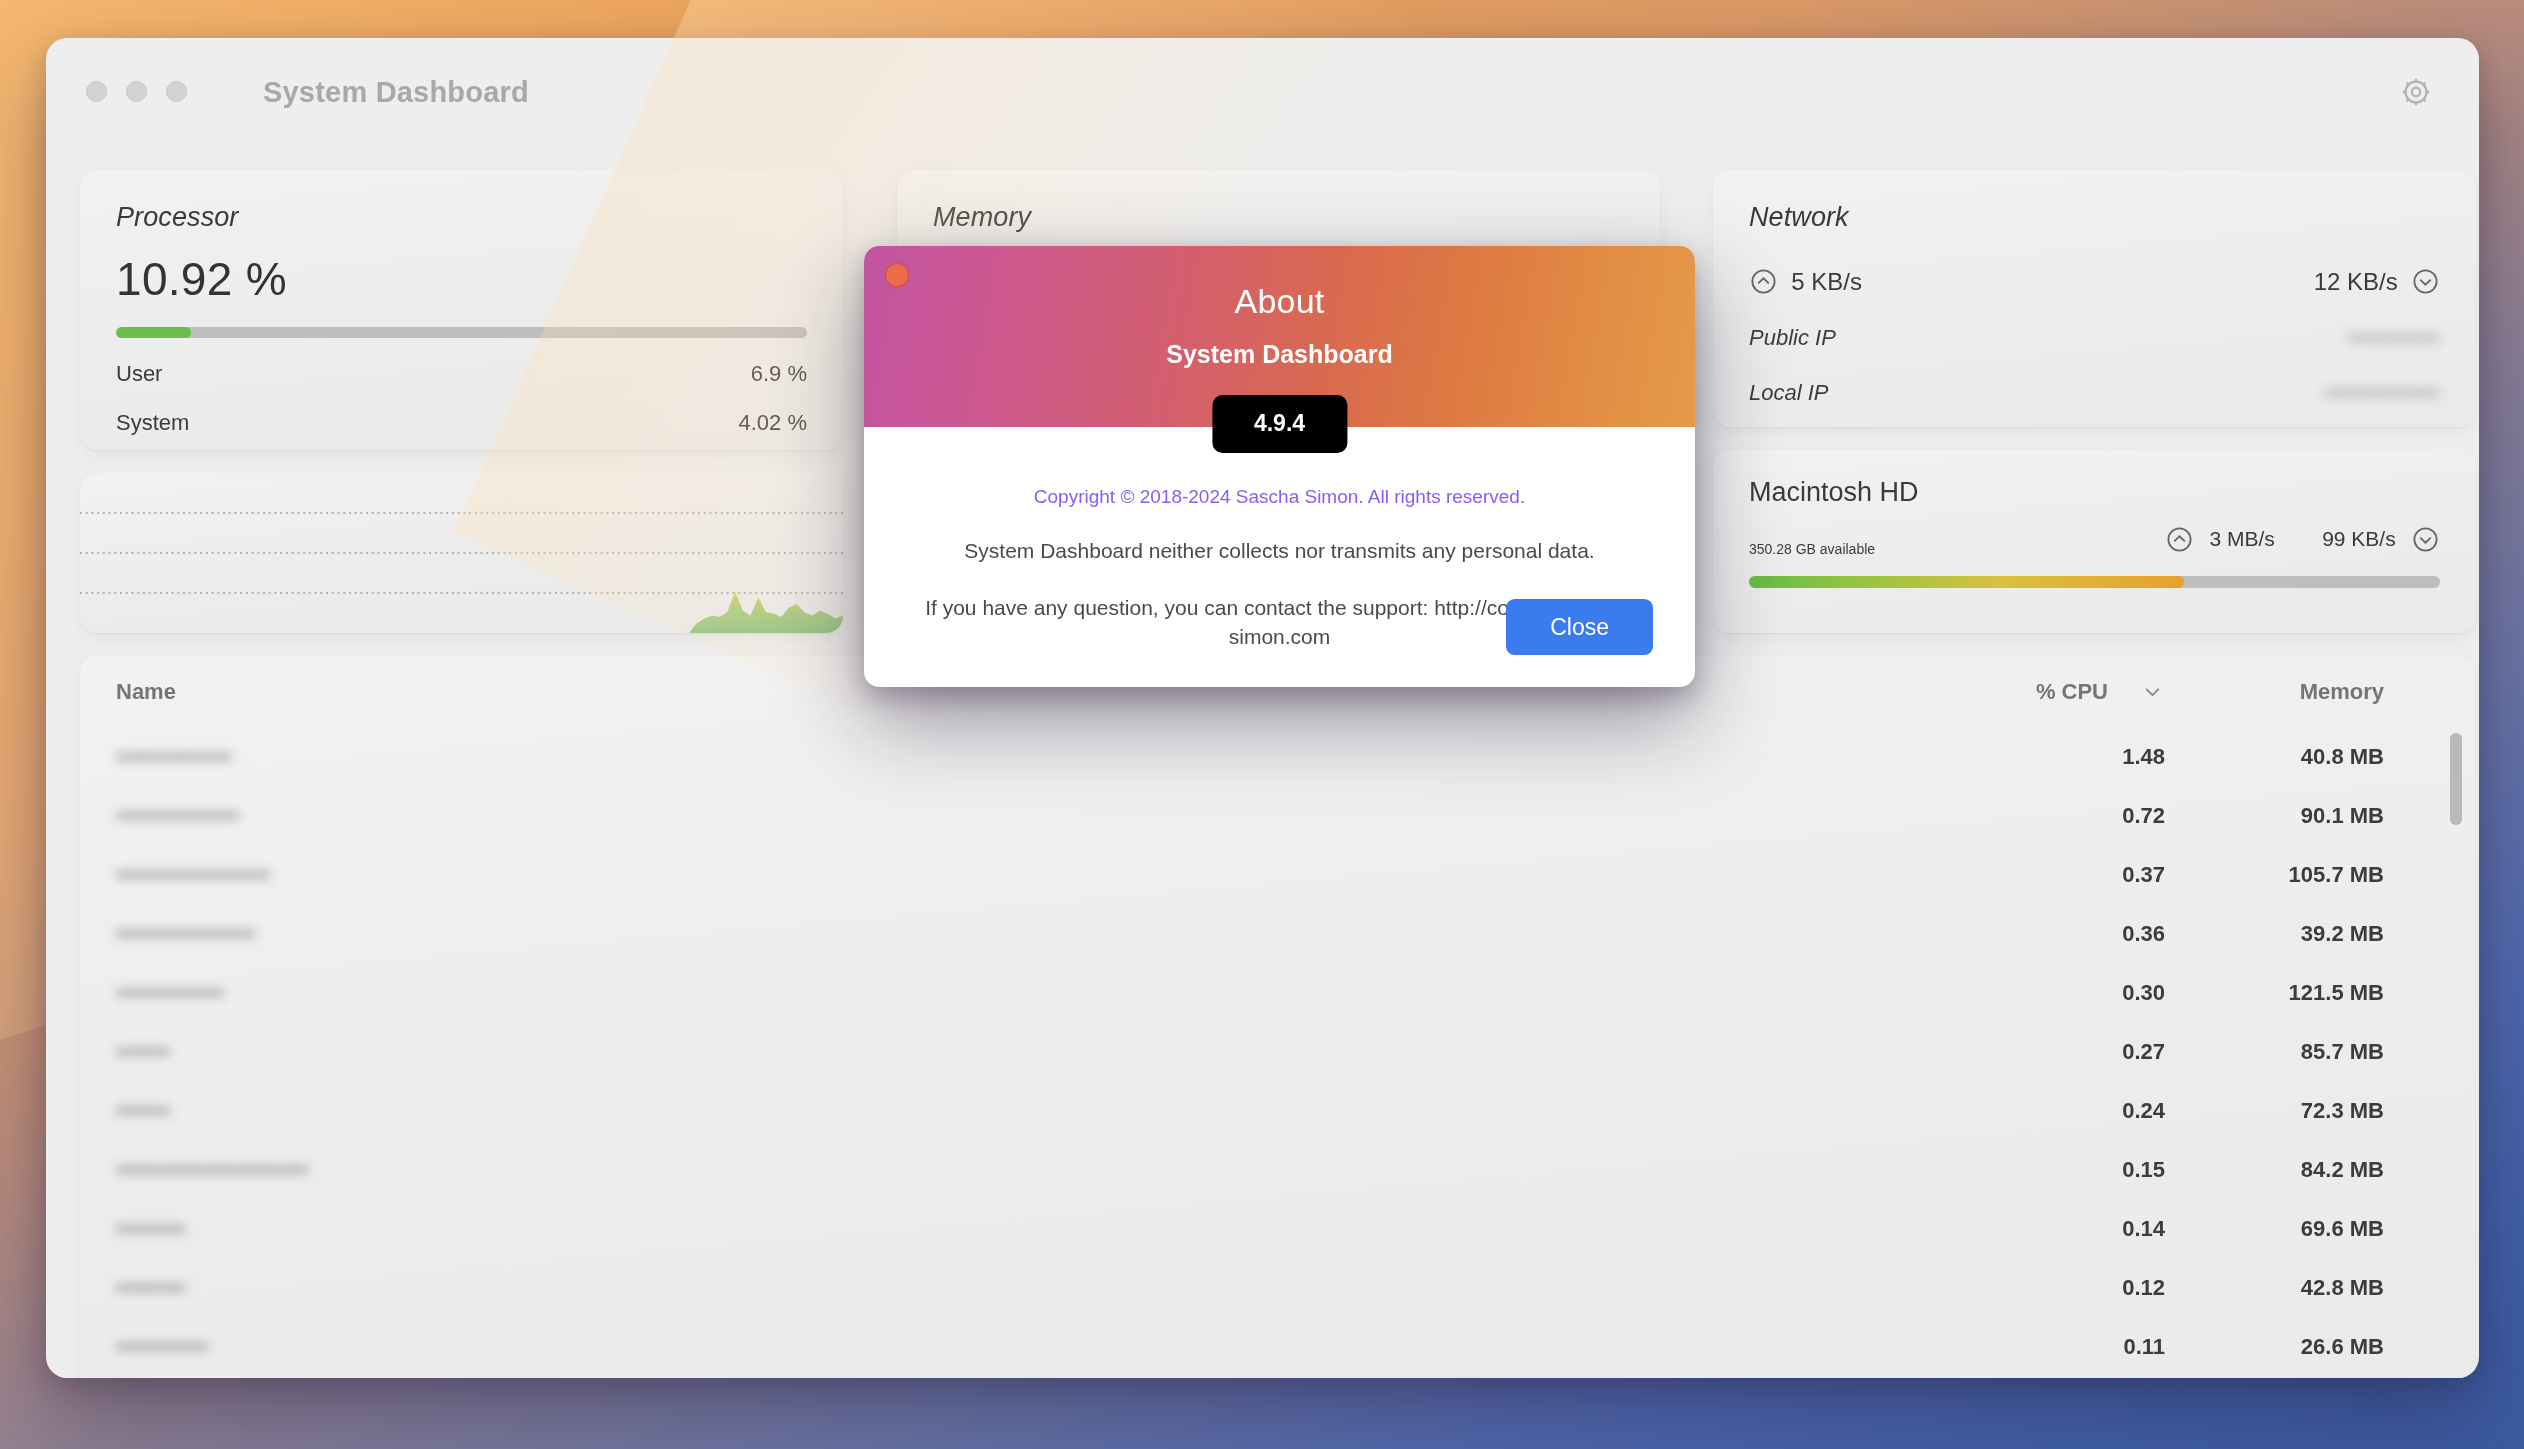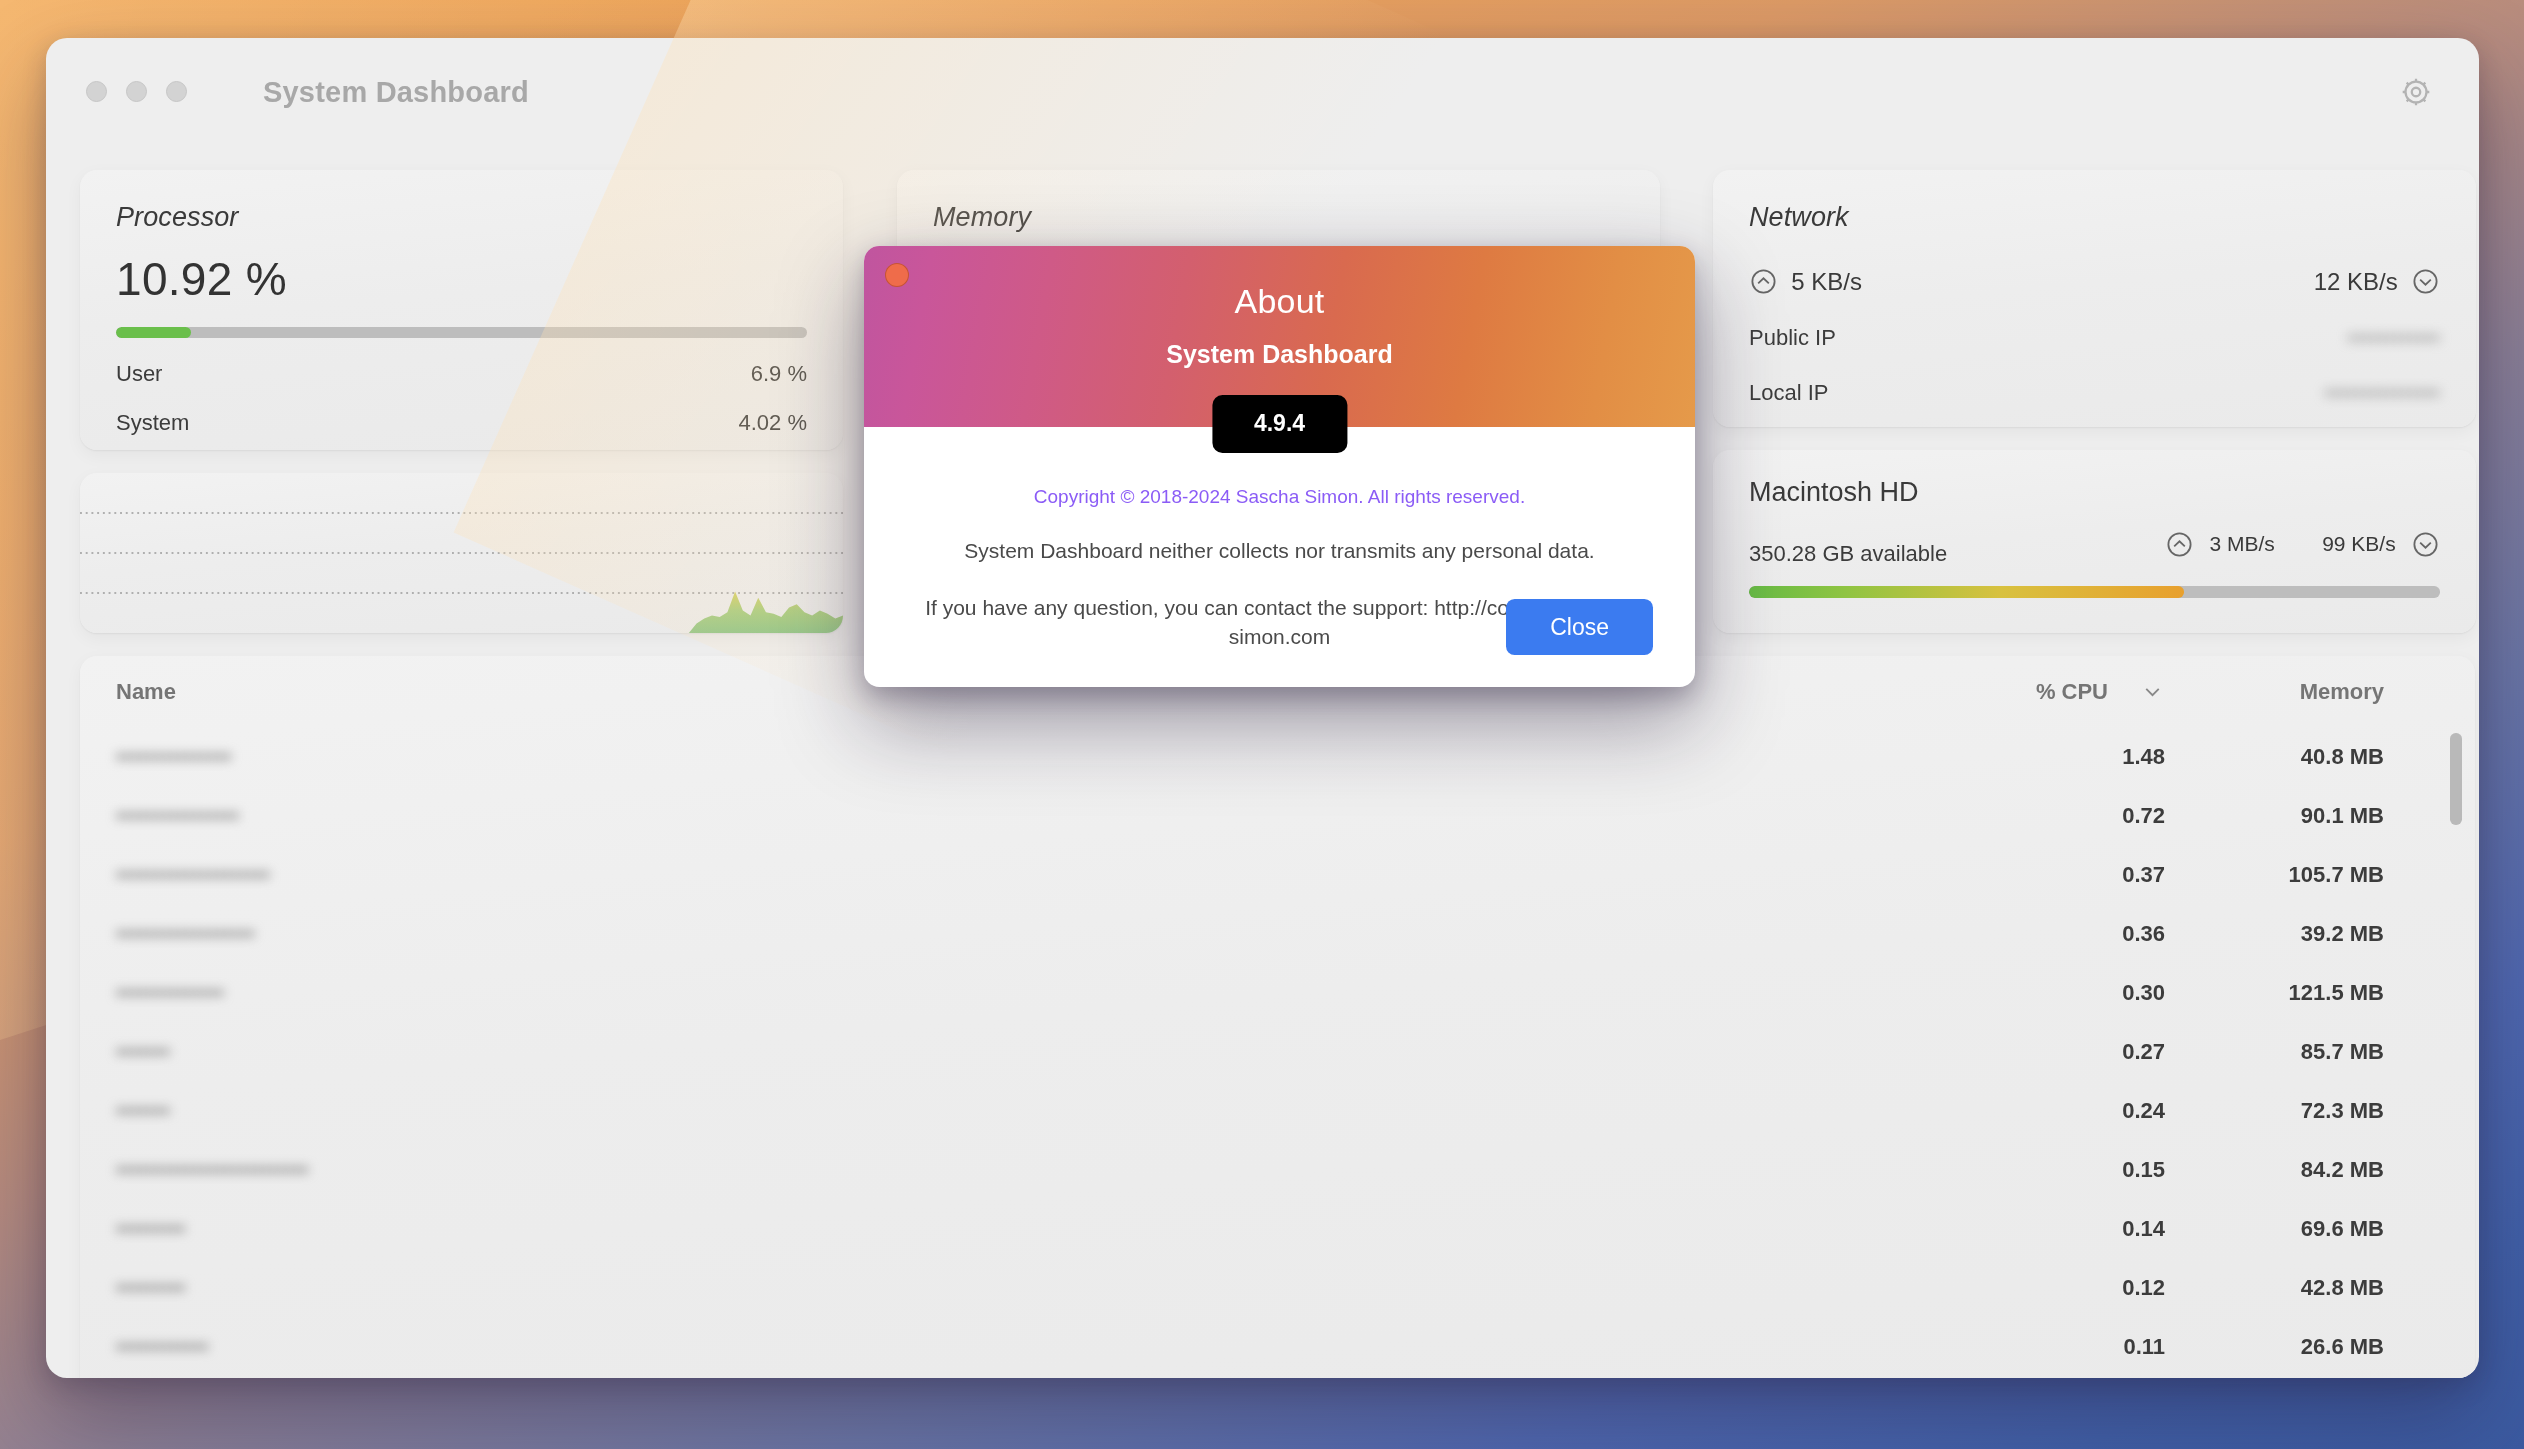--- a/index.html
+++ b/index.html
@@ -162,37 +162,38 @@
   .rate-text { font-size: 24px; color: #3a3a3a; }
   .circ-icon { width: 29px; height: 29px; color: #666; flex: none; }
   .circ-icon svg { width: 100%; height: 100%; display: block; }
   .ip-row {
     display: flex;
     justify-content: space-between;
     align-items: center;
     font-size: 22px;
     color: #3c3c3c;
     margin-top: 29px;
+    font-style: italic;
   }
   .blur-val {
     color: #8d8d8d;
     filter: blur(5.7px);
     user-select: none;
   }
 
   
   #disk-card { left: 1667px; top: 305px; width: 763px; height: 183px; padding: 27px 36px 0 36px; }
   #disk-title { font-size: 27px; color: #3a3a3a; }
   .disk-mid {
     display: flex;
     align-items: center;
     justify-content: space-between;
     margin-top: 13.3px;
   }
-  #disk-available { font-size: 22px; color: #3c3c3c; margin-top: 20px; }
+  #disk-available { font-size: 14px; color: #3c3c3c; margin-top: 20px; }
   .disk-rates { display: flex; align-items: center; gap: 15.3px; }
   .disk-rates .rate-text { font-size: 21px; }
   #disk-meter-fill { background: linear-gradient(90deg, #66bb45 0%, #8fc442 22%, #d8c13f 58%, #e8a02e 100%); }
 
   
   #process-card { left: 34px; top: 511px; width: 2395px; height: 769px; overflow: hidden; font-weight: bold; }
   #table-head {
     display: flex;
     align-items: center;
     height: 71px;

